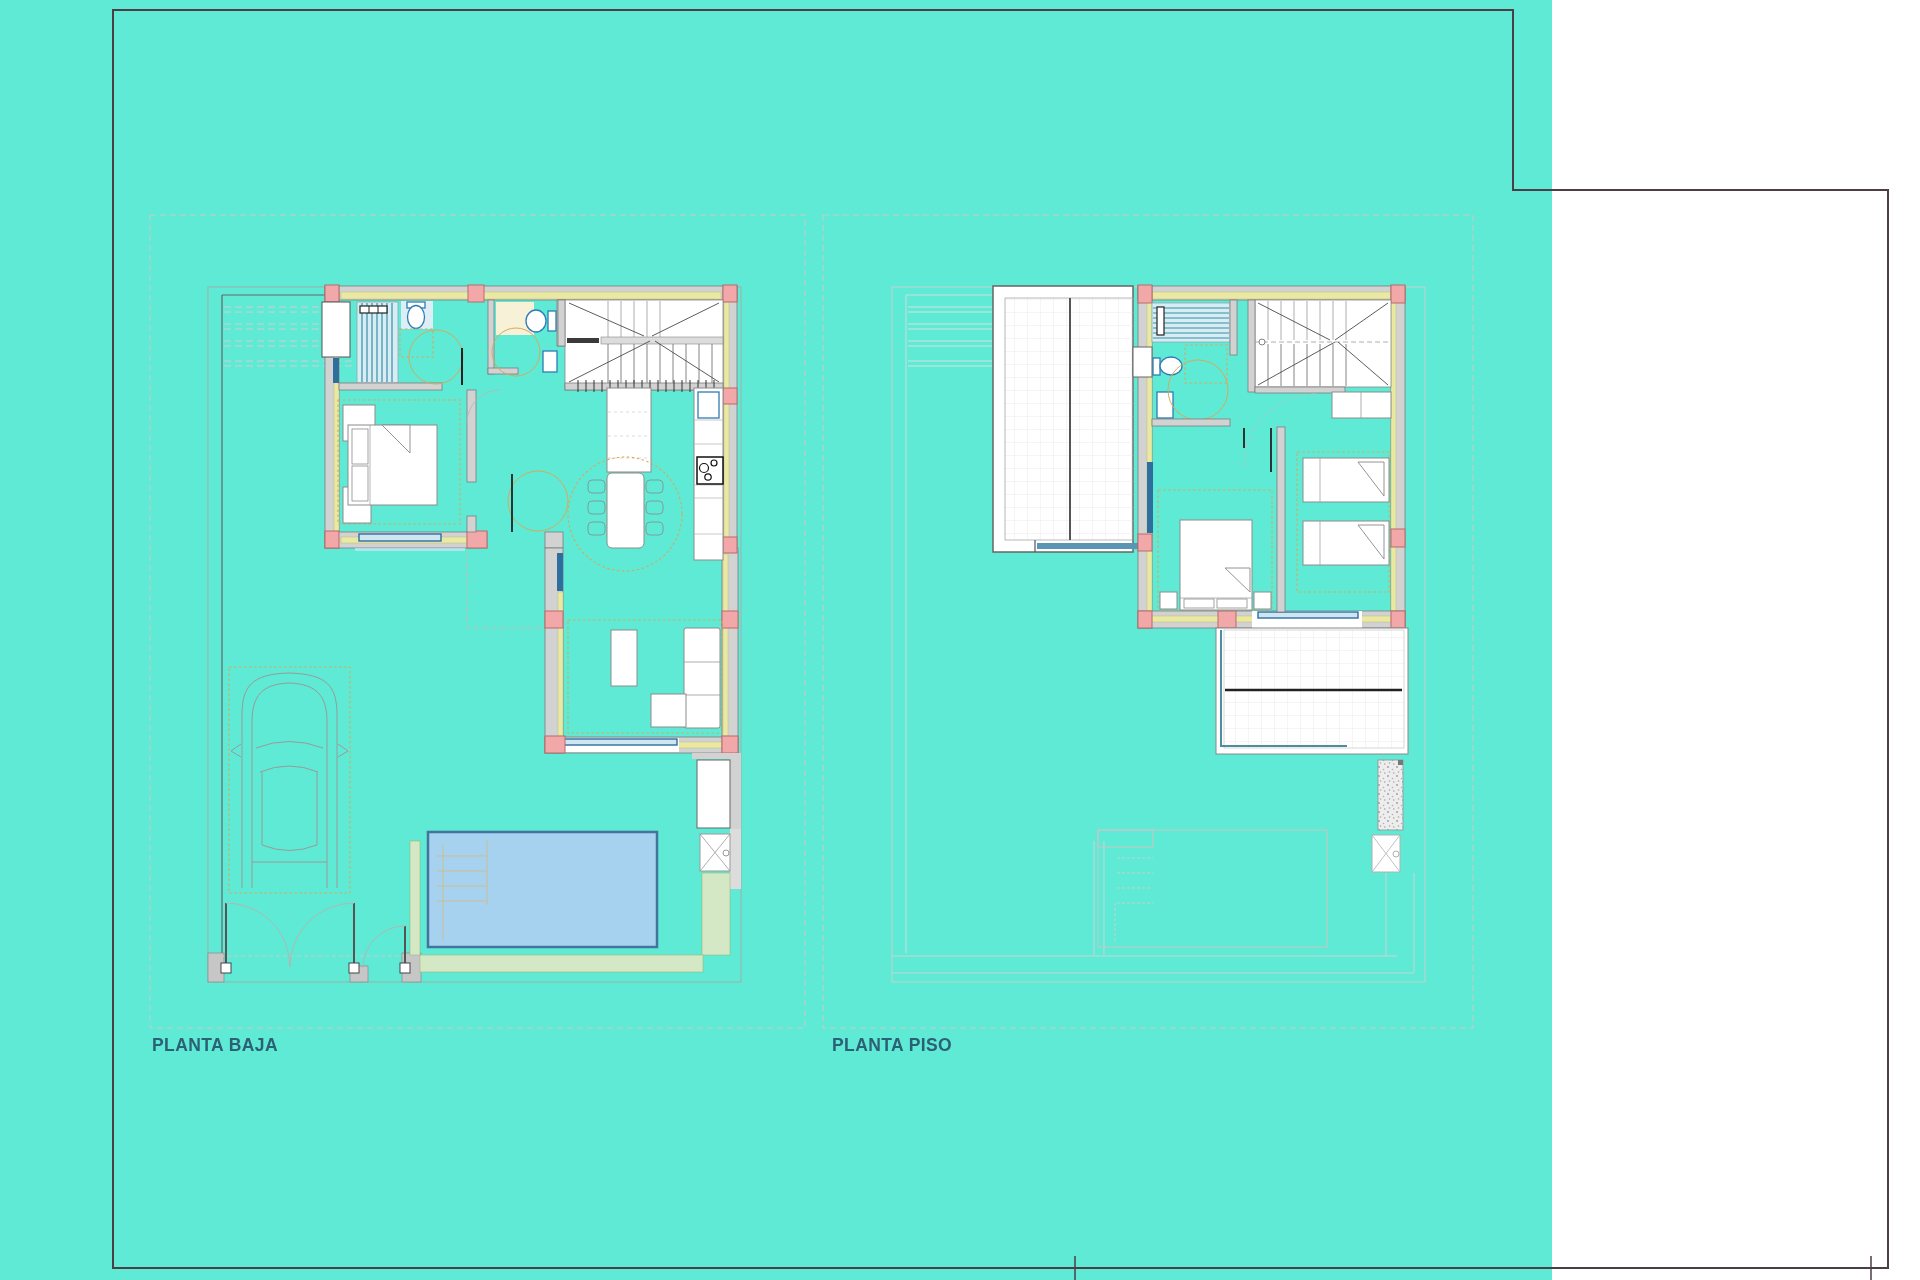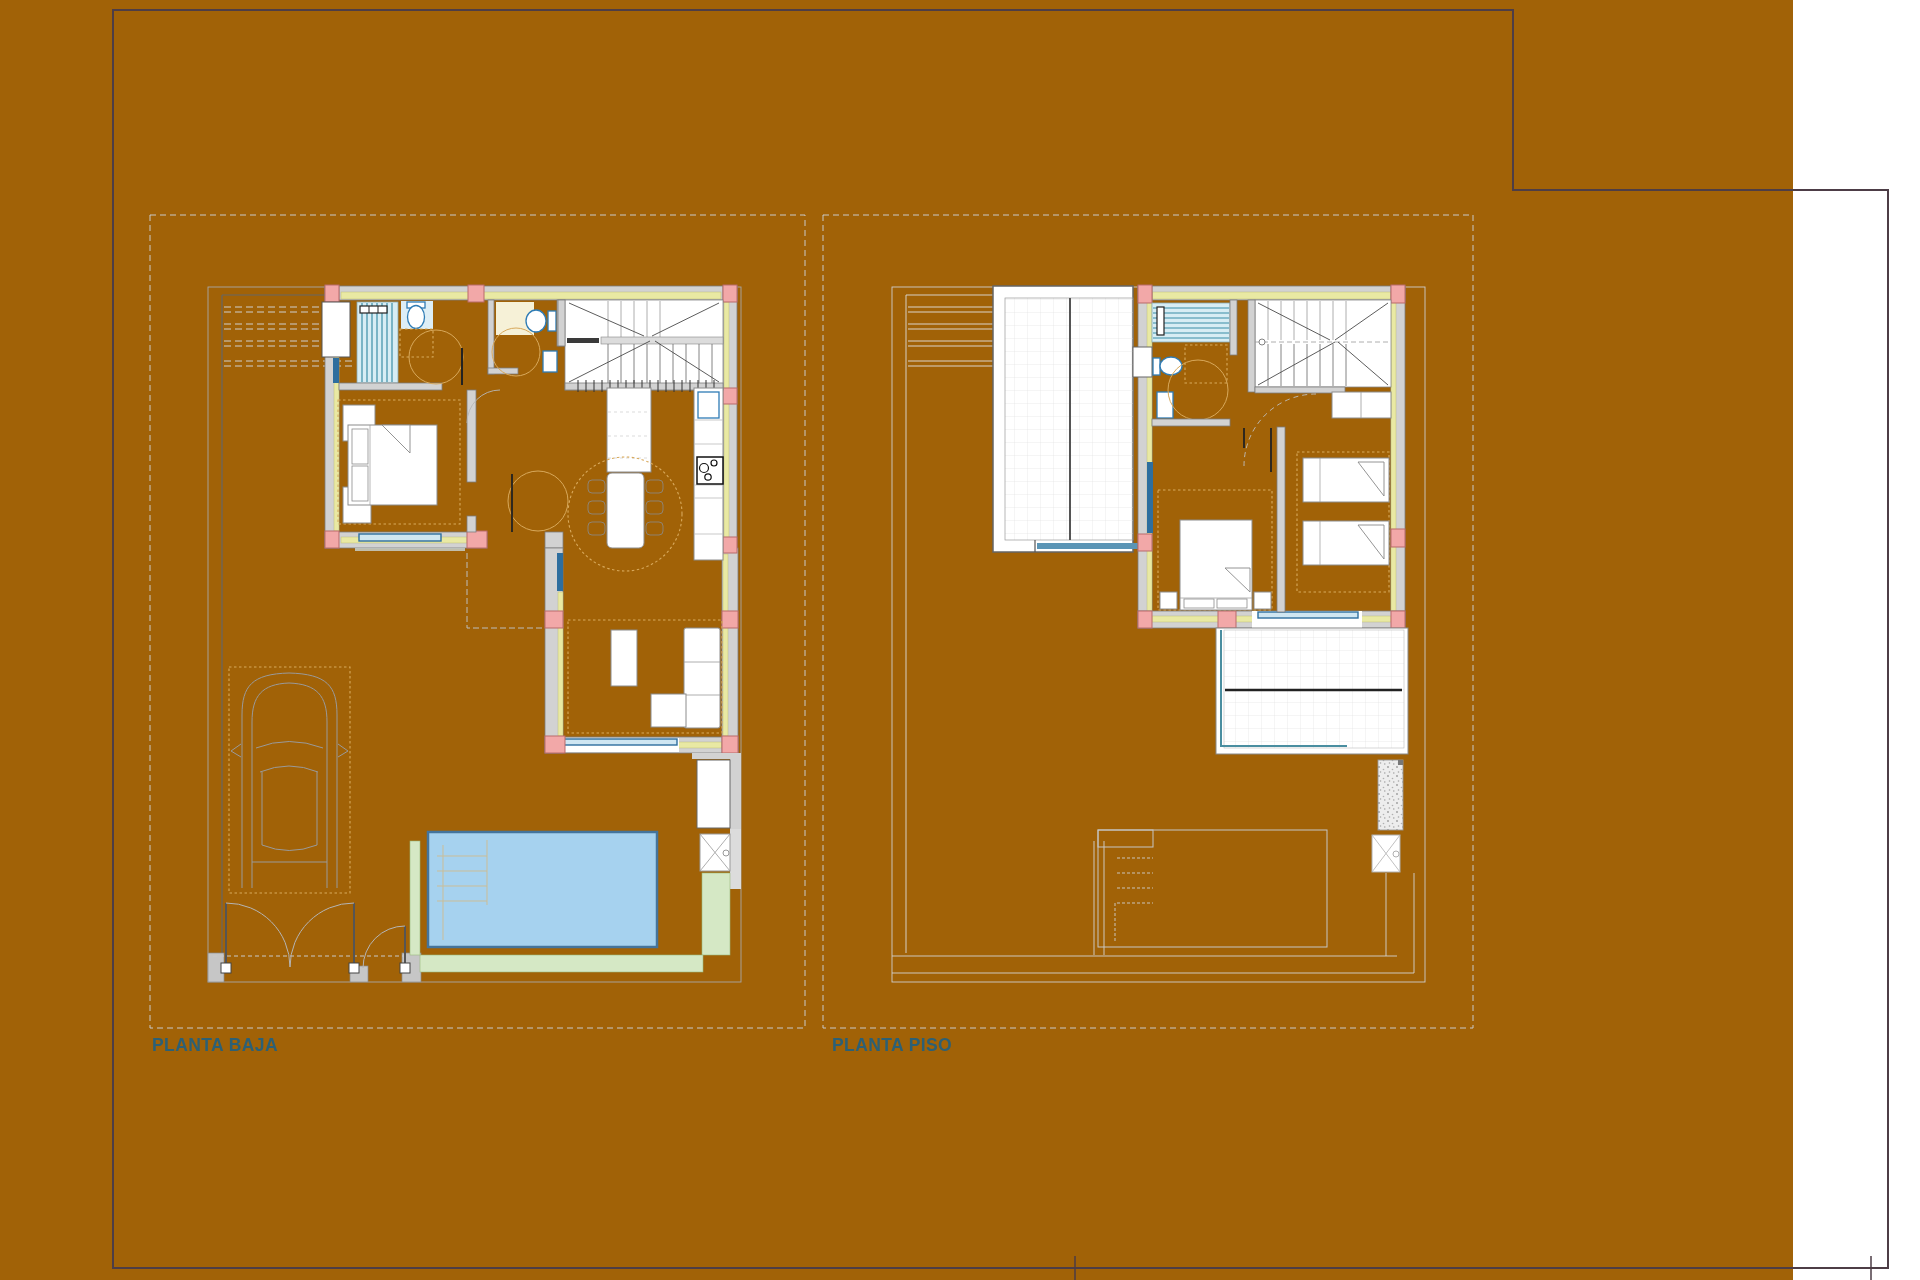--- a/index.html
+++ b/index.html
@@ -1,16 +1,16 @@
 <!DOCTYPE html>
 <html style="--sheet-border: #4d3d46; --panel-dash: #c9c9c9; --label-text: #2c6075; --plot-line: #a8a8a8; --wall-fill: #d2d2d2; --wall-stroke: #7d7d7d; --insulation: #e9e9a3; --column-fill: #f2a8a8; --column-stroke: #b96a6a; --window-blue: #2e6e9e; --glazing-light: #cfe6f2; --shower-fill: #d7edf4; --shower-stripe: #3b8ea6; --fixture-blue: #2f7cb5; --tile-blue: #ddeef6; --tile-yellow: #f6f1d7; --furniture-tan: #d8a95c; --furniture-gray: #8c8c8c; --pool-fill: #a6d2ef; --pool-stroke: #44749c; --green-fill: #d5e8c5; --terrace-grid: #e3e3e3; --stair-line: #4a4a4a; --ghost-line: #c6c6c6; --gravel: #a8a8a8;"><head>
 <meta charset="utf-8">
 <style>
   html,body{margin:0;padding:0;background:#fff;width:1920px;height:1280px;overflow:hidden}
-  #sheet{position:relative;width:1793px;height:1280px;background:#a16207}
+  #sheet{position:relative;width:1552px;height:1280px;background:#5eead4}
   svg{position:absolute;left:0;top:0}
   
   .w{fill:var(--wall-fill);stroke:var(--wall-stroke);stroke-width:.8}
   .wn{fill:var(--wall-fill)}
   .y{fill:var(--insulation);stroke:#b5b570;stroke-width:.4}
   .c{fill:var(--column-fill);stroke:var(--column-stroke);stroke-width:1}
   
   .fx{fill:#fff;stroke:var(--fixture-blue);stroke-width:1.3}
   .t{fill:none;stroke:var(--furniture-tan);stroke-width:1}
   .td{fill:none;stroke:var(--furniture-tan);stroke-width:1.1;stroke-dasharray:2.5 2.5}

